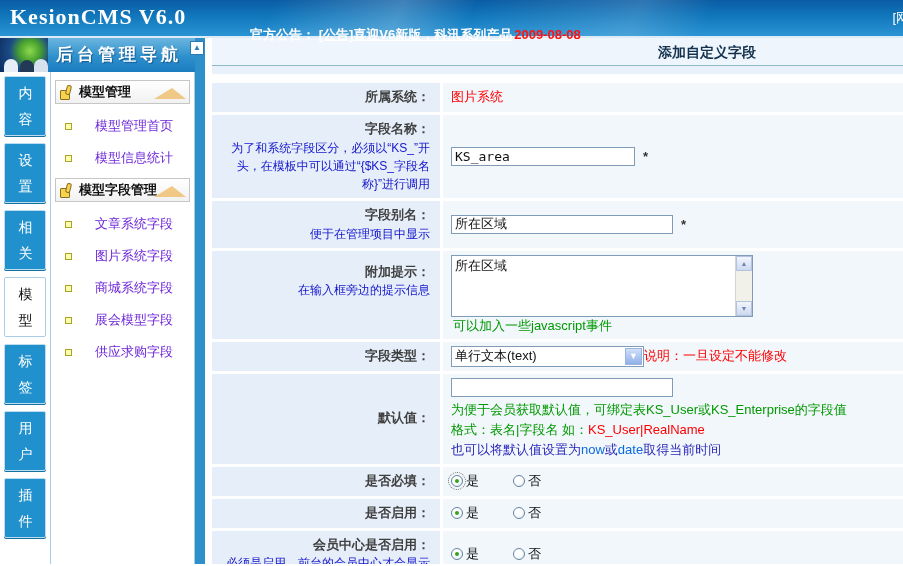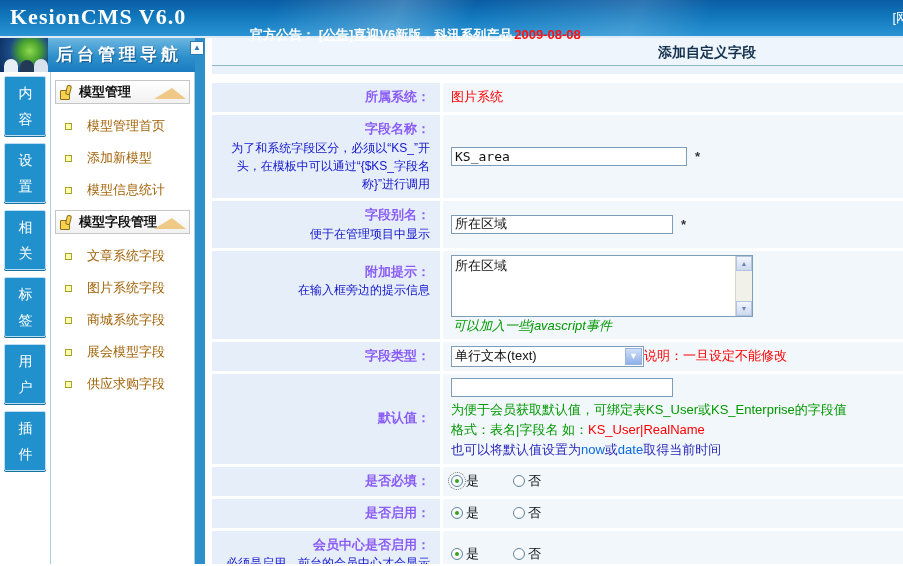--- a/index.html
+++ b/index.html
@@ -55,60 +55,60 @@
      padding:0 4px; font-weight:bold; font-size:13px; position:relative; cursor:pointer; overflow:hidden; }
   .group-header .gh-label { margin-left:6px; }
   .arrow-decor { position:absolute; right:3px; bottom:4px; width:0; height:0;
      border-left:18px solid transparent; border-right:14px solid transparent;
      border-bottom:11px solid #eec37a; opacity:.9; }
   .thumb-icon { position:relative; width:13px; height:15px; flex:0 0 13px; }
   .thumb-icon::before { content:""; position:absolute; bottom:0; left:0; width:8px; height:8px;
      background:#f6d24e; border:1px solid #8a6d1d; border-radius:1px; }
   .thumb-icon::after { content:""; position:absolute; top:0; left:6px; width:3px; height:8px;
      background:#f6d24e; border:1px solid #8a6d1d; border-radius:2px; transform:rotate(14deg); }
-  .menu-item { display:flex; align-items:center; gap:15px; padding:7px 0 7px 14px;
-     font-size:13px; color:#a16207; cursor:pointer; white-space:nowrap; }
+  .menu-item { display:flex; align-items:center; gap:23px; padding:7px 0 7px 14px;
+     font-size:13px; color:#6d28d9; cursor:pointer; white-space:nowrap; }
   .bullet { width:7px; height:7px; background:#ffffaa; border:1px solid #a7a32e; flex:0 0 7px; }
 
   .blue-strip { width:10px; background:#2e90cb; }
 
   
   .content { flex:1; background:#fff; padding-left:7px; overflow:hidden; }
   .title-bar { height:28px; background:#eef5fc; border-bottom:1px solid #8fb8c8; overflow:hidden; }
   .title-inner { width:990px; text-align:center; line-height:28px; font-weight:bold;
      font-size:14px; color:#14324e; }
   .sub-strip { height:9px; background:#e9f1fa; border-bottom:1px solid #fbfdff; }
   .form-wrap { margin-top:8px; }
   .frow { display:flex; margin-bottom:3px; }
   .flabel { width:228px; flex:0 0 228px; background:#e5eef9; text-align:right;
      padding:5px 10px 5px 6px; }
-  .flabel .lab { font-weight:bold; font-size:13px; color:#8b5cf6; line-height:1.45; }
+  .flabel .lab { font-weight:bold; font-size:13px; color:#404040; line-height:1.45; }
   .flabel .hint { font-weight:normal; font-size:12px; color:#1414cc; line-height:1.5; }
   .fvalue { flex:1; background:#f2f7fc; padding:4px 8px; margin-left:3px; }
   .red { color:#ff0000; }
   .green { color:#009900; }
   .blue-note { color:#2a2ab8; }
   .blue-lite { color:#0a6ae0; }
   .req-mark { margin-left:8px; color:#333; font-weight:bold; }
 
   .txt { border:1px solid #7f9db9; height:19px; padding:1px 3px; background:#fff;
      font:13px "DejaVu Sans Mono","Liberation Mono",monospace; color:#111; }
-  .txt.name { width:236px; }
+  .txt.name { width:184px; }
   .txt.alias { width:222px; }
   .txt.dflt { width:222px; }
 
   .ta-box { display:inline-block; width:302px; height:62px; border:1px solid #7f9db9;
      background:#fff; position:relative; vertical-align:top; }
   .ta-text { position:absolute; inset:1px 18px 1px 3px; font-size:13px; color:#111;
      white-space:pre-wrap; }
   .ta-scroll { position:absolute; top:0; right:0; bottom:0; width:17px; background:#f1f0e9;
      border-left:1px solid #d5d5cc; display:flex; flex-direction:column; justify-content:space-between; }
   .sbtn { height:15px; background:linear-gradient(180deg,#f2f6fd,#cdd9ef); border:1px solid #b3c2de;
      color:#6f86b4; font-size:7px; line-height:13px; text-align:center; cursor:pointer; }
-  .ta-note { display:inline-block; vertical-align:bottom; margin-left:2px; font-size:13px;font-style:italic; }
+  .ta-note { display:inline-block; vertical-align:bottom; margin-left:2px; font-size:13px; }
 
   .fake-select { display:inline-flex; width:193px; height:21px; border:1px solid #7f9db9;
      background:#fff; align-items:center; justify-content:space-between; padding-left:3px;
      font-size:13px; cursor:pointer; vertical-align:middle; }
   .sel-arrow { width:17px; height:17px; margin:1px;
      background:linear-gradient(180deg,#cfe0fa 0%,#8fb0e8 100%); border:1px solid #9bb3dd;
      color:#fff; font-size:9px; line-height:15px; text-align:center; }
 
   .radio { display:inline-block; width:12px; height:12px; border:1px solid #64849f; border-radius:50%;
      background:radial-gradient(circle at 35% 35%,#ffffff 40%,#dde7ee 100%);
@@ -144,43 +144,42 @@
       <div class="tabs-col">
         <div class="side-tab">
             <span>内容</span>
           </div>
         <div class="side-tab">
             <span>设置</span>
           </div>
         <div class="side-tab">
             <span>相关</span>
           </div>
+        <div class="side-tab selected">
+            <span>模型</span>
+          </div>
         <div class="side-tab">
             <span>标签</span>
           </div>
         <div class="side-tab">
             <span>用户</span>
           </div>
         <div class="side-tab">
             <span>插件</span>
           </div>
       </div>
       <div class="menu-col">
         <div class="group-header">
           <span class="thumb-icon"></span>
           <span class="gh-label">模型管理</span>
           <span class="arrow-decor"></span>
         </div>
         <div class="menu-item">
             <span class="bullet"></span>
             <span>模型管理首页</span>
-          </div>
-        <div class="menu-item">
-            <span class="bullet"></span>
-            <span>添加新模型</span>
           </div>
         <div class="menu-item">
             <span class="bullet"></span>
             <span>模型信息统计</span>
           </div>
         <div class="group-header">
           <span class="thumb-icon"></span>
           <span class="gh-label">模型字段管理</span>
           <span class="arrow-decor"></span>
         </div>

